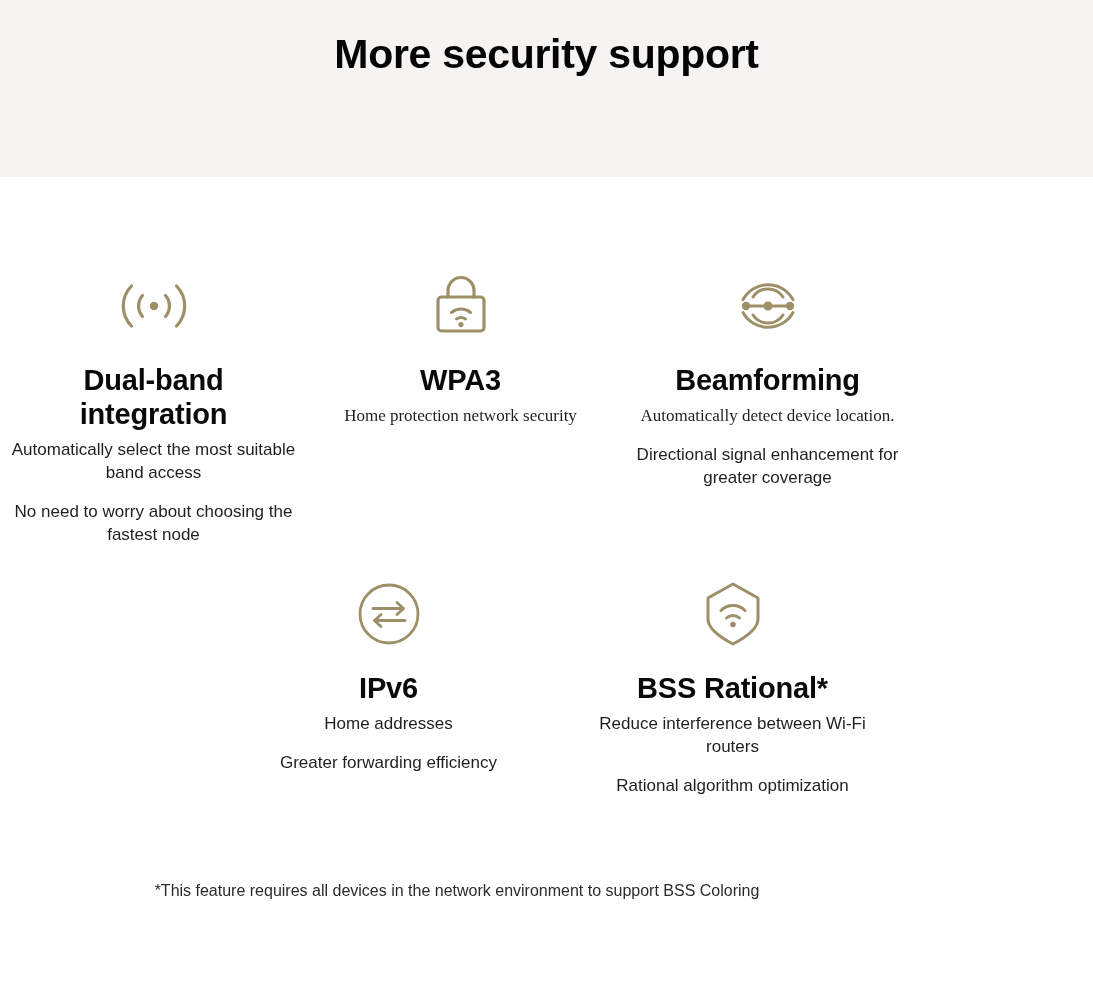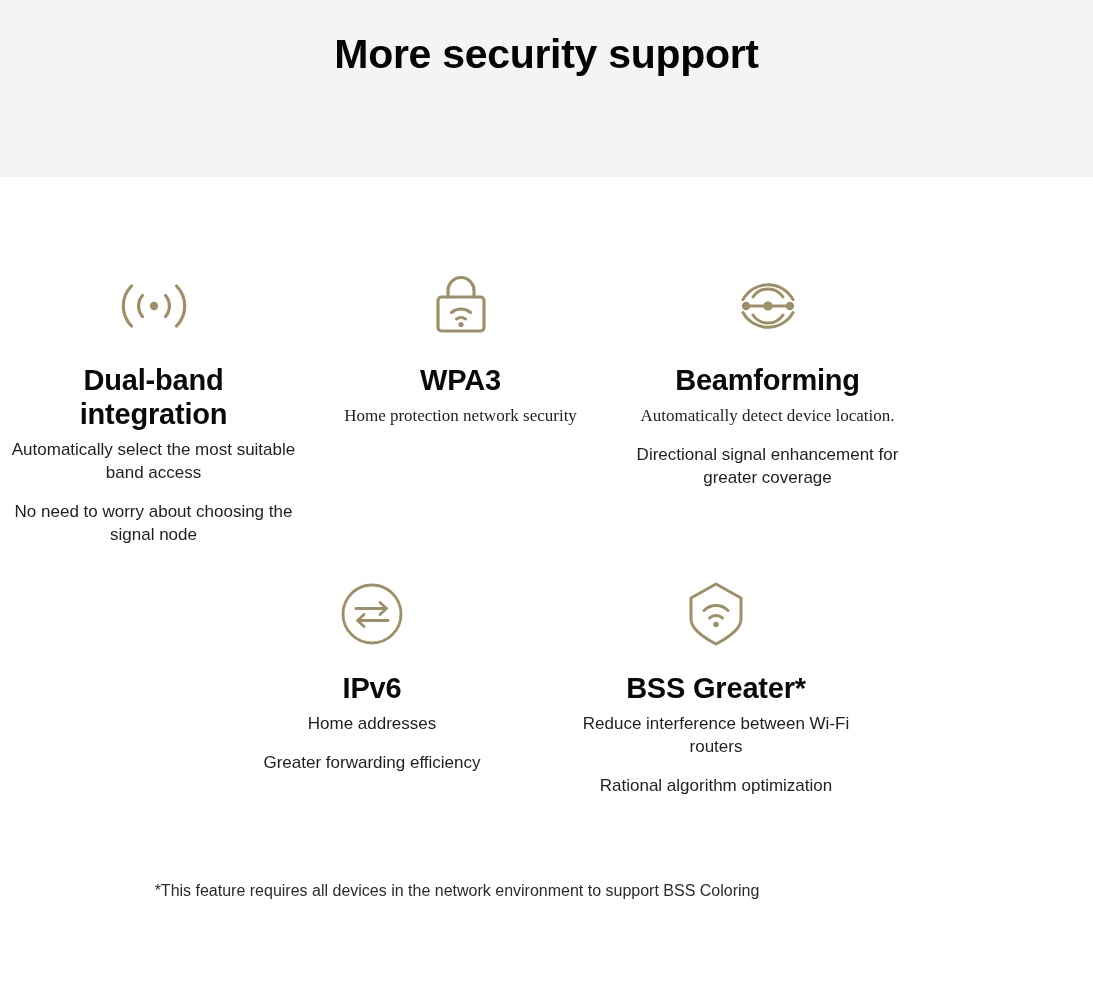--- a/index.html
+++ b/index.html
@@ -49,20 +49,21 @@
   .features {
     position: absolute;
     left: 0;
     top: 177px;
     width: 1093px;
   }
 
   .row {
     display: flex;
     width: 921px;
+    justify-content: center;
   }
   .row-one {
     padding-top: 90px;
   }
   .row-two {
     padding-top: 28px;
   }
   .row-two .cell { flex: 0 0 auto; }
 
   .cell {
@@ -147,21 +148,21 @@
           <svg width="72" height="64" viewBox="0 0 72 64" fill="none" stroke="#9d9068" stroke-width="3.2" stroke-linecap="round">
             <circle cx="36" cy="32" r="4.2" fill="#9d9068" stroke="none"></circle>
             <path d="M24.5 21.5 A16 16 0 0 0 24.5 42.5"></path>
             <path d="M47.5 21.5 A16 16 0 0 1 47.5 42.5"></path>
             <path d="M13.5 12 A28.5 28.5 0 0 0 13.5 52"></path>
             <path d="M58.5 12 A28.5 28.5 0 0 1 58.5 52"></path>
           </svg>
         </div>
         <div class="feature-title narrow">Dual-band integration</div>
         <div class="feature-desc w290">Automatically select the most suitable band access</div>
-        <div class="feature-desc w300">No need to worry about choosing the signal node</div>
+        <div class="feature-desc w300">No need to worry about choosing the fastest node</div>
       </div>
 
       <div class="cell">
         <div class="icon-wrap">
           <svg width="64" height="70" viewBox="0 0 64 70" fill="none" stroke="#9d9068" stroke-width="3.2" stroke-linecap="round" stroke-linejoin="round">
             <path d="M19 26 V19.5 A13 13 0 0 1 45 19.5 V26"></path>
             <rect x="9" y="26" width="46" height="34" rx="3.5"></rect>
             <path d="M22.5 41.5 A15 15 0 0 1 41.5 41.5" stroke-width="3"></path>
             <path d="M27.5 48 A8.5 8.5 0 0 1 36.5 48" stroke-width="3"></path>
             <circle cx="32" cy="53.6" r="2.6" fill="#9d9068" stroke="none"></circle>
@@ -210,21 +211,21 @@
 
       <div class="cell cell-bss">
         <div class="icon-wrap">
           <svg width="64" height="70" viewBox="0 0 64 70" fill="none" stroke="#9d9068" stroke-width="3" stroke-linecap="round" stroke-linejoin="round">
             <path d="M32 5 L57 19 V40 Q57 52 32 65 Q7 52 7 40 V19 Z"></path>
             <path d="M20 31.5 A17 17 0 0 1 44 31.5" stroke-width="3"></path>
             <path d="M25.5 39 A9.5 9.5 0 0 1 38.5 39" stroke-width="3"></path>
             <circle cx="32" cy="45.5" r="2.8" fill="#9d9068" stroke="none"></circle>
           </svg>
         </div>
-        <div class="feature-title">BSS Greater*</div>
+        <div class="feature-title">BSS Rational*</div>
         <div class="feature-desc w290">Reduce interference between Wi-Fi routers</div>
         <div class="feature-desc w300">Rational algorithm optimization</div>
       </div>
 
     </div>
 
   </div>
 
   <div class="footnote">*This feature requires all devices in the network environment to support BSS Coloring</div>
 

